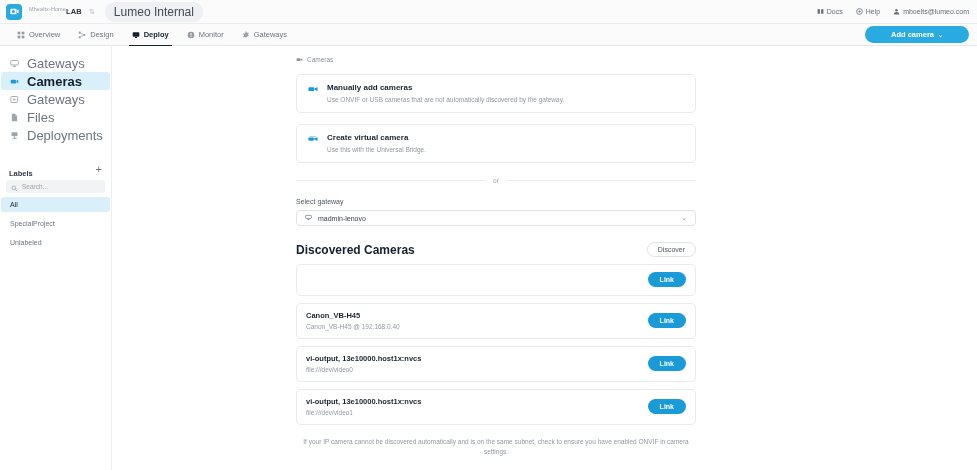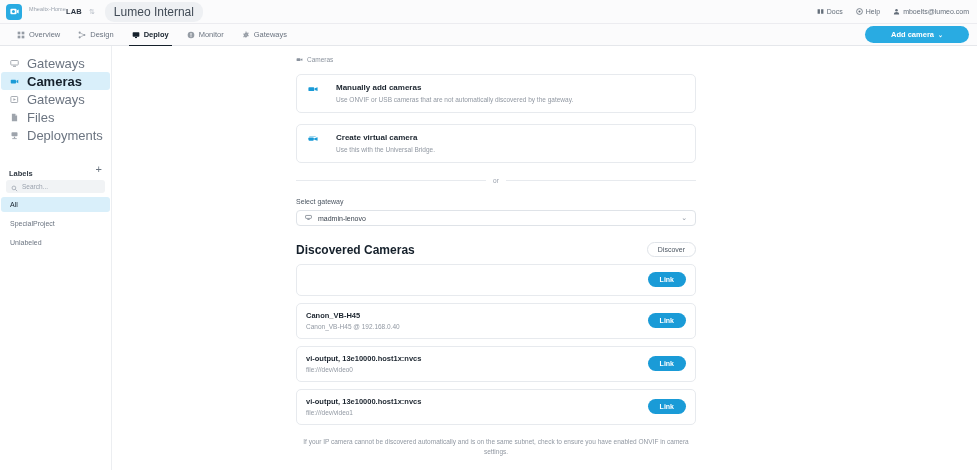--- a/index.html
+++ b/index.html
@@ -111,21 +111,21 @@
   .main { flex: 1 1 auto; overflow: hidden; padding: 10px 0 0 0; }
   .main-inner { width: 400px; margin-left: 184px; }
 
   .breadcrumb { display: flex; align-items: center; gap: 4px; font-size: 6.5px; color: #8b939e; }
   .breadcrumb svg { display: block; }
   .page-title { font-size: 11px; font-weight: bold; color: #15202b; margin-top: 2px; letter-spacing: -.1px; }
 
   .opt-card {
     margin-top: 11px; border: 1px solid #e7eaee; border-radius: 5px;
     background: #fff; padding: 8px 11px 9px 11px;
-    display: flex; gap: 17px;
+    display: flex; gap: 8px;
   }
   .opt-ico { flex: 0 0 11px; padding-top: 1px; }
   .opt-ico svg { display: block; }
   .opt-title { font-size: 8px; font-weight: bold; color: #1b242e; }
   .opt-sub { font-size: 6.5px; color: #9198a2; margin-top: 4px; }
 
   .or-row { display: flex; align-items: center; gap: 7px; margin-top: 14px; }
   .or-line { flex: 1 1 auto; height: 1px; background: #e7eaee; }
   .or-text { font-size: 6.5px; color: #9aa2ad; }
 

